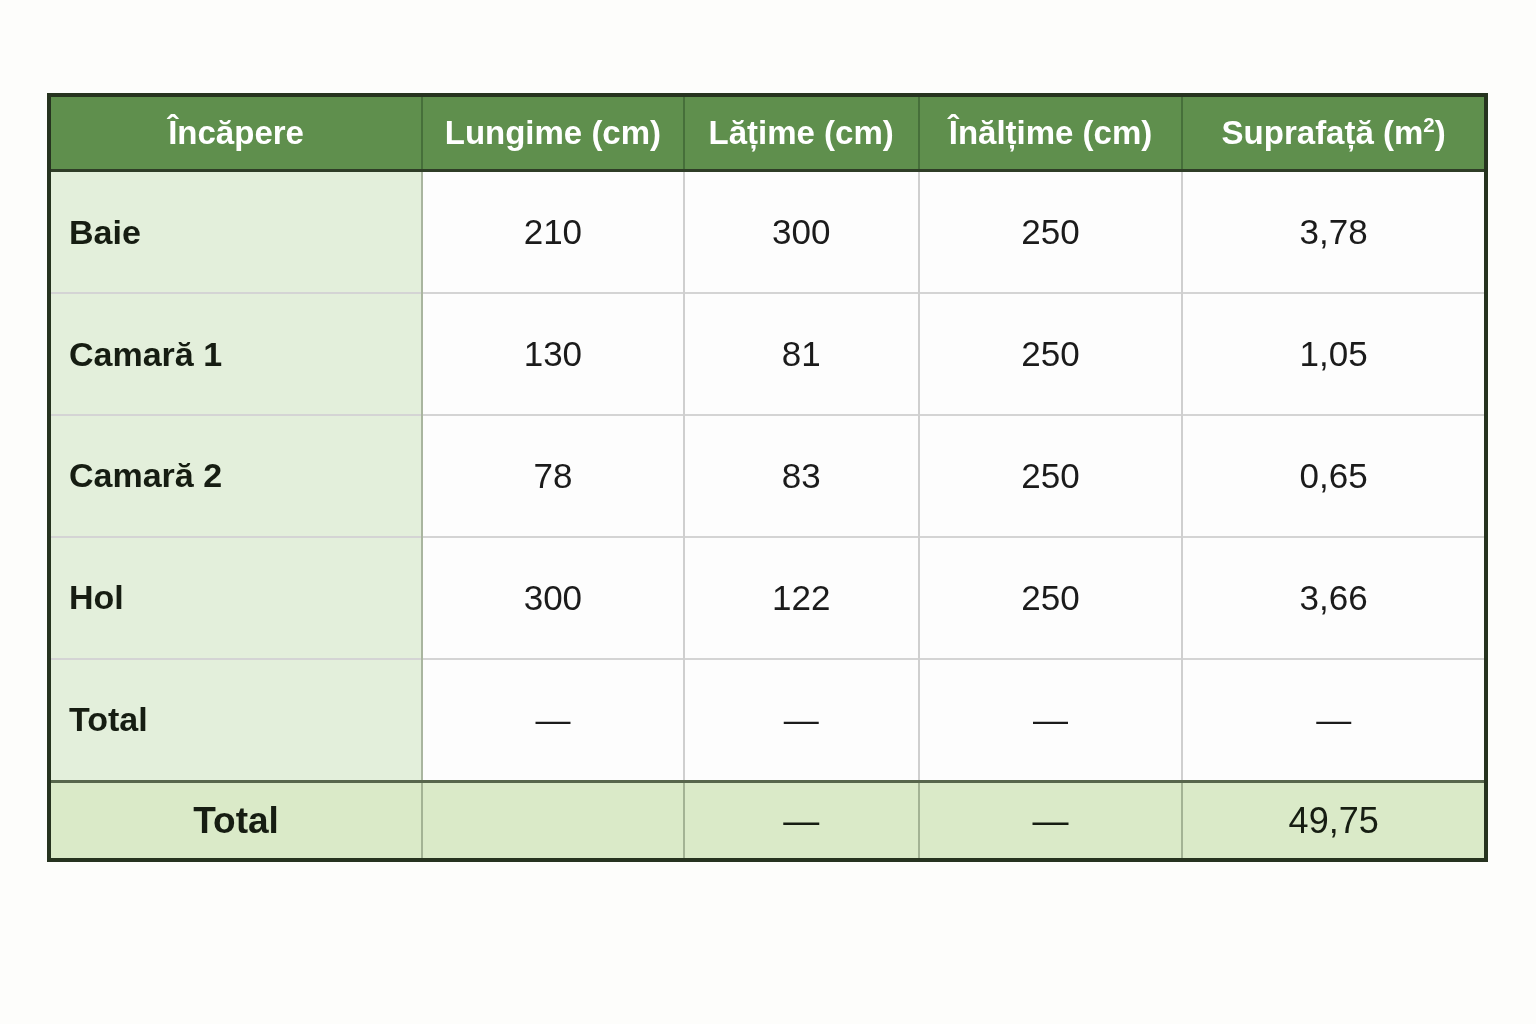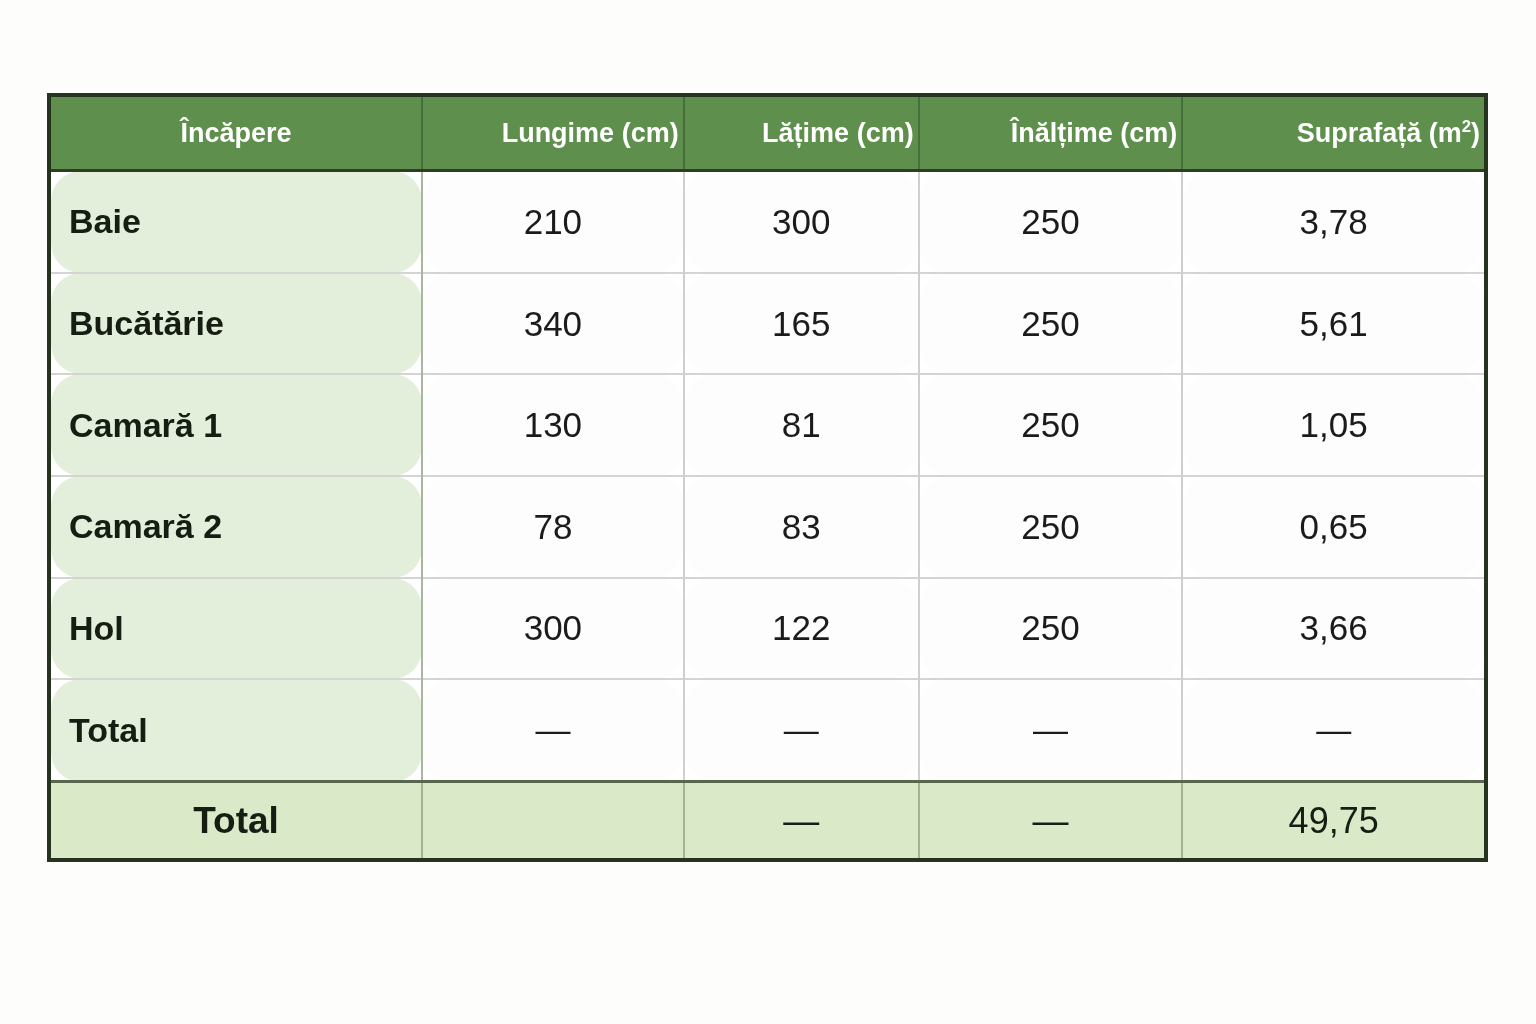--- a/index.html
+++ b/index.html
@@ -25,44 +25,43 @@
   }
   col.c1{width:25.9%;}
   col.c2{width:18.25%;}
   col.c3{width:16.4%;}
   col.c4{width:18.4%;}
   col.c5{width:21.05%;}
 
   thead th{
     background:#5f8f4d;
     color:#ffffff;
-    font-size:27px;
+    font-size:33px;
     font-weight:bold;
     height:72px;
     text-align:center;
     vertical-align:middle;
     border-bottom:3px solid #2f3d27;
     padding:0 4px;
   }
-  thead th + th{border-left:2px solid #466f3a;text-align:right;}
+  thead th + th{border-left:2px solid #466f3a;}
   .sup{
     font-size:0.62em;
     vertical-align:super;
     line-height:0;
   }
 
   tbody td{
     height:66px;
     font-size:35px;
     color:#1b1b1b;
     text-align:center;
     vertical-align:middle;
     background:#fdfdfd;
     border-top:2px solid #d4d4d4;
-    border-radius:30px;
   }
   tbody tr:first-child td{border-top:none;}
   tbody td + td{border-left:2px solid #cfcfcf;}
   tbody td.label{
     background:#e3efdb;
     text-align:left;
     padding-left:18px;
     font-weight:bold;
     font-size:34px;
     color:#161d12;
@@ -105,27 +104,20 @@
     </thead>
     <tbody>
       <tr>
         <td class="label">Baie</td>
         <td>210</td>
         <td>300</td>
         <td>250</td>
         <td>3,78</td>
       </tr>
       <tr>
-        <td class="label">Bucătărie</td>
-        <td>340</td>
-        <td>165</td>
-        <td>250</td>
-        <td>5,61</td>
-      </tr>
-      <tr>
         <td class="label">Camară 1</td>
         <td>130</td>
         <td>81</td>
         <td>250</td>
         <td>1,05</td>
       </tr>
       <tr>
         <td class="label">Camară 2</td>
         <td>78</td>
         <td>83</td>

